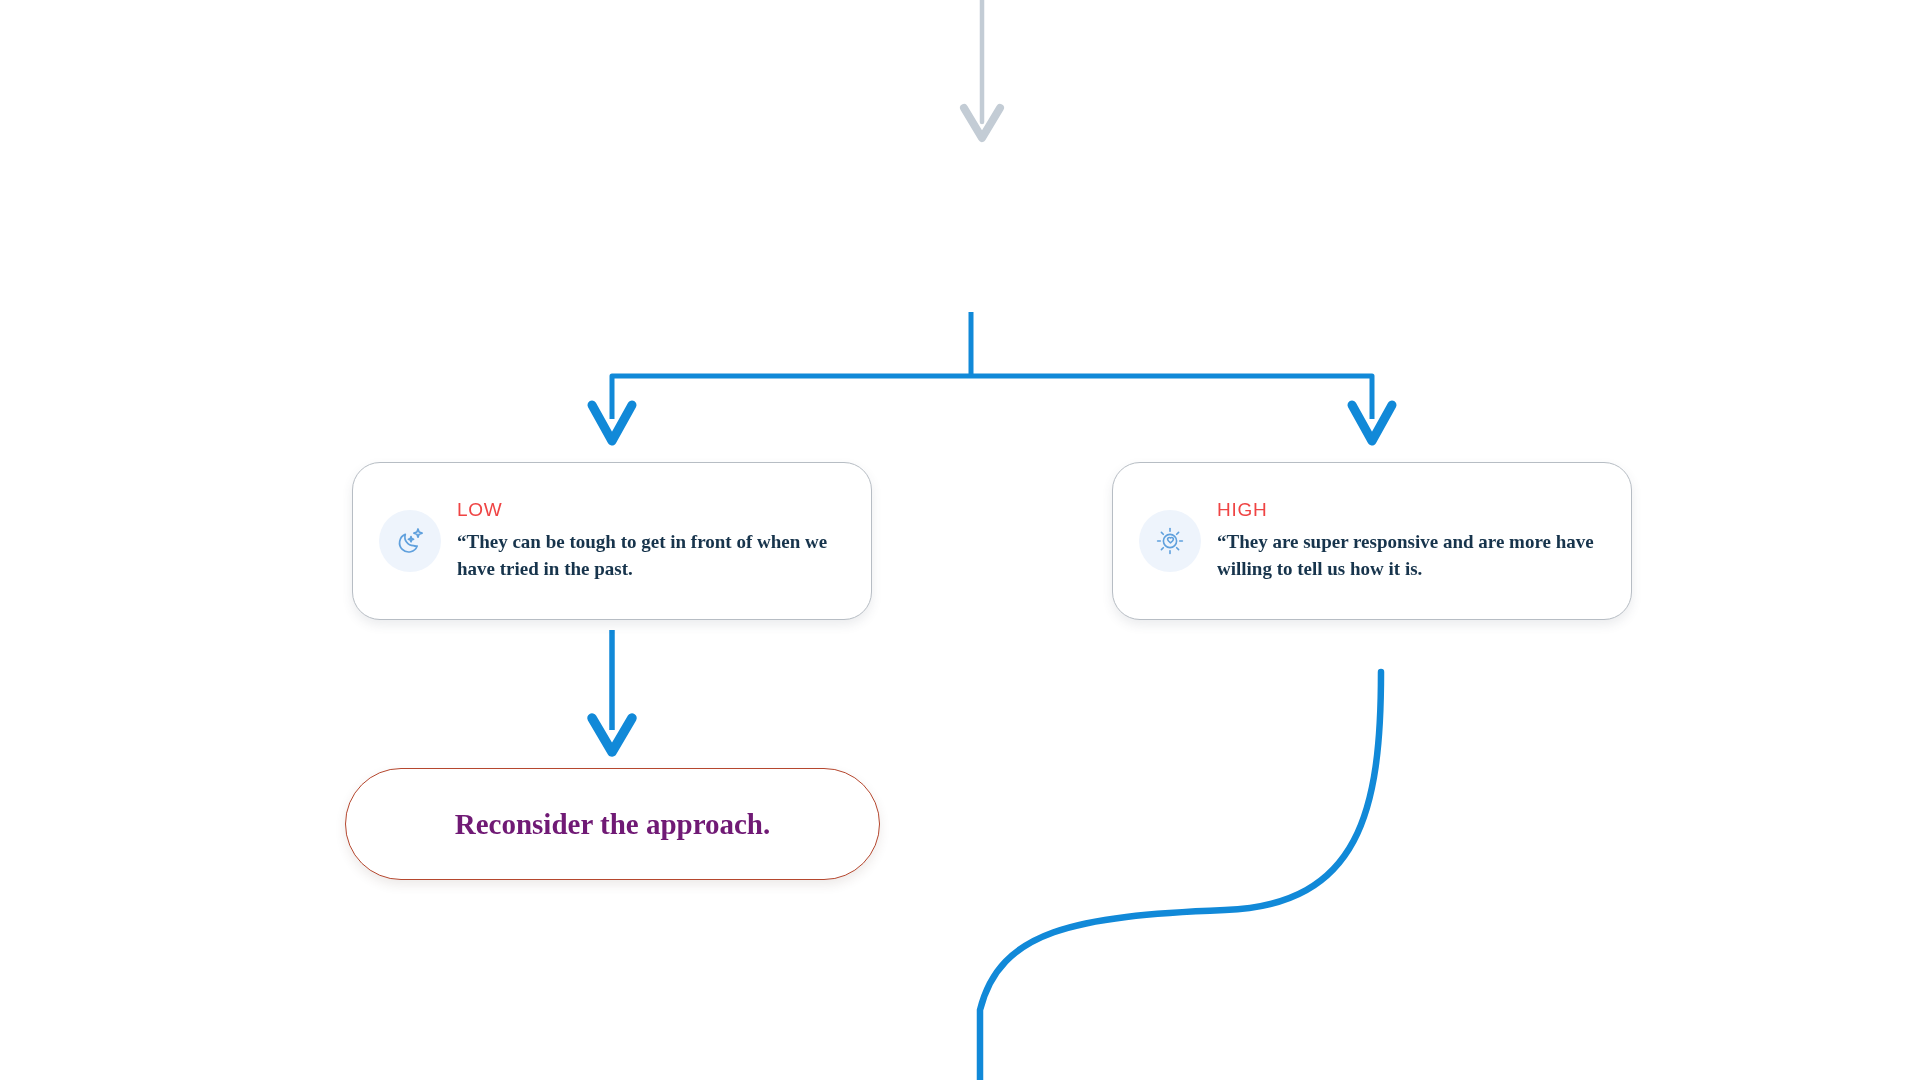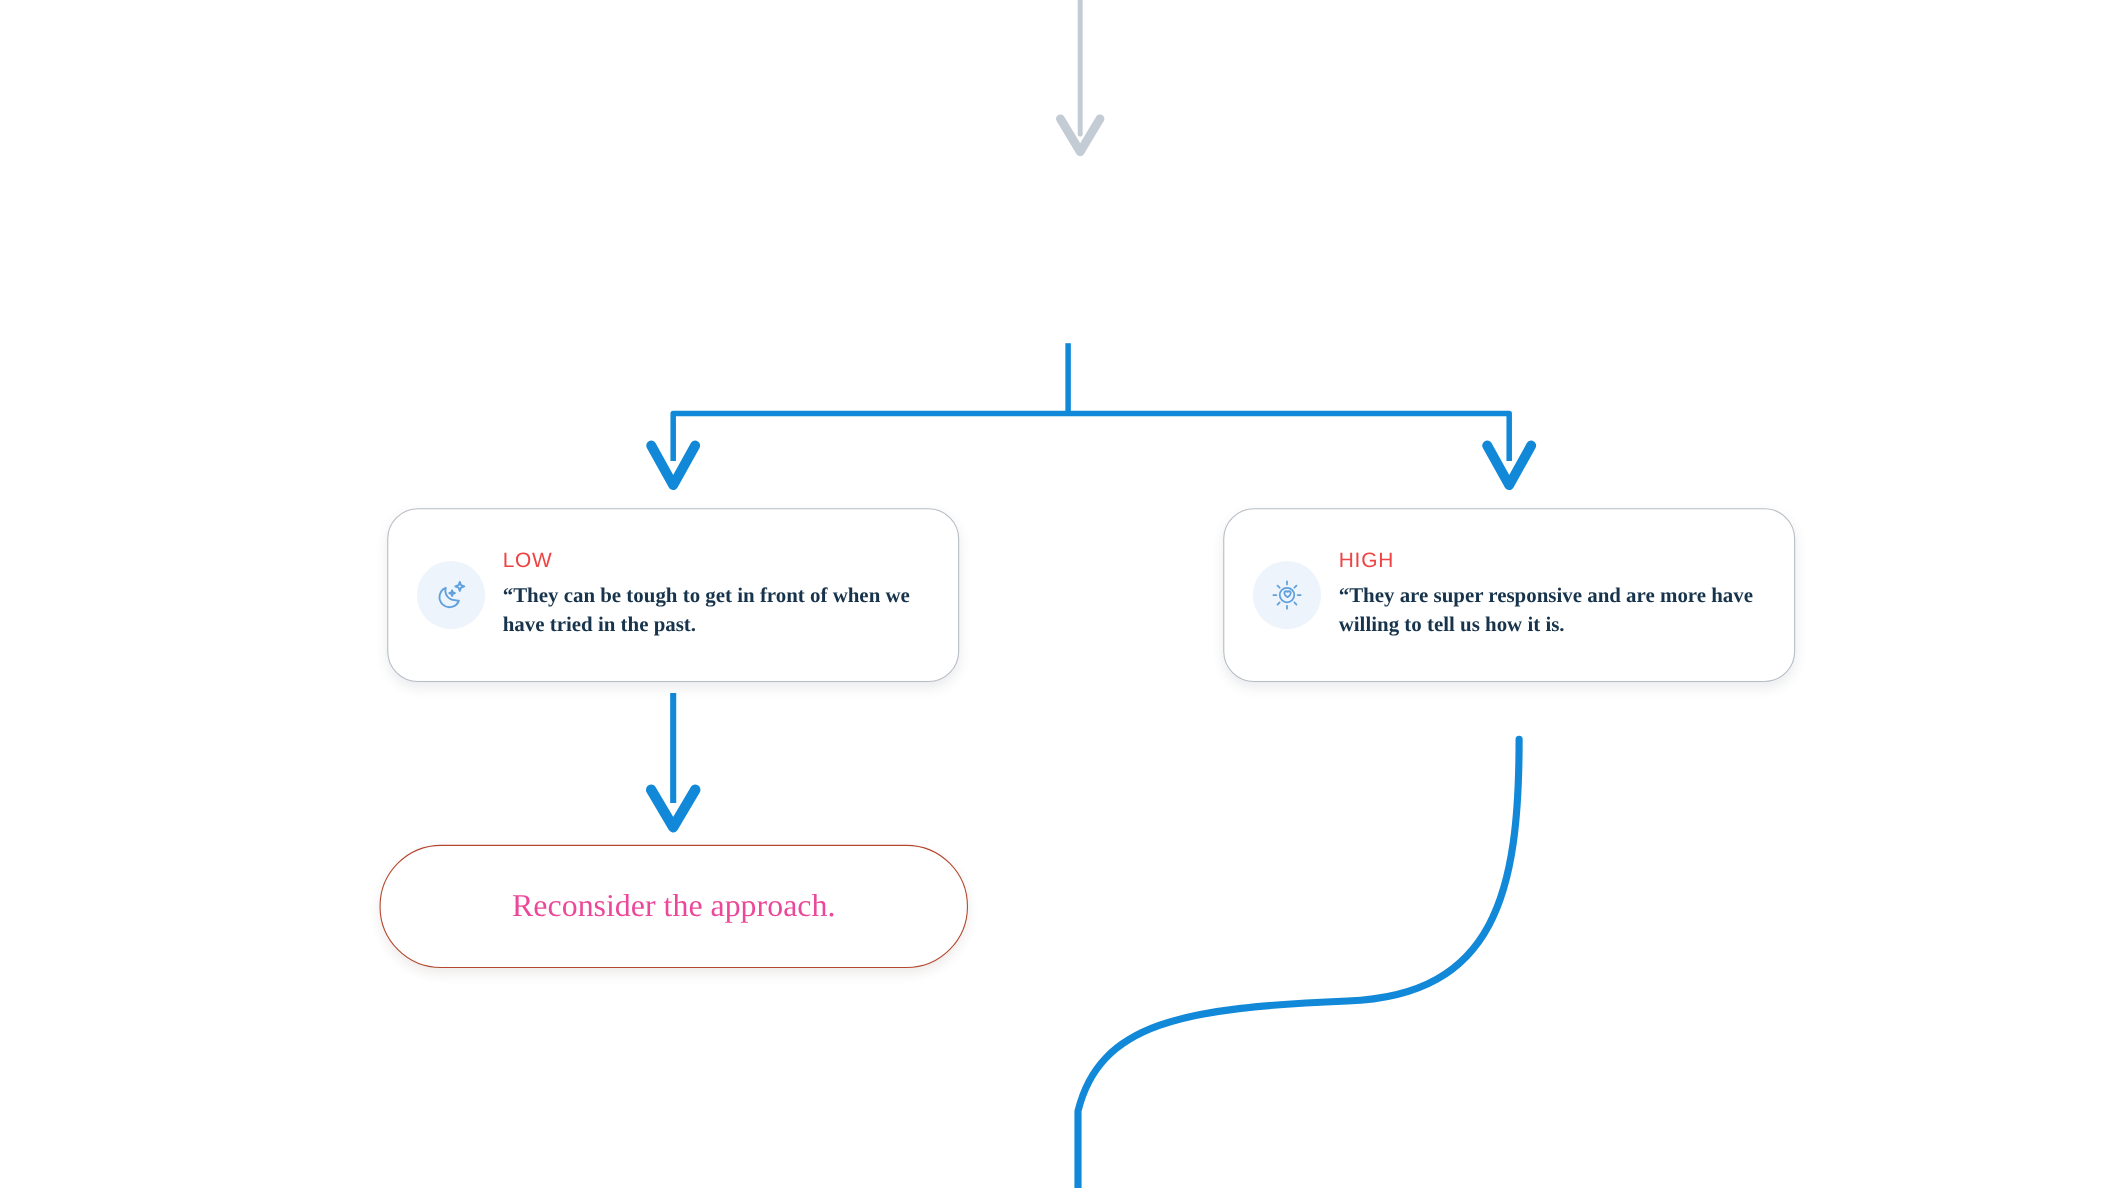--- a/index.html
+++ b/index.html
@@ -114,23 +114,23 @@
     border: 1.5px solid #b5472e;
     border-radius: 56px;
     box-shadow: 0 5px 11px rgba(80, 50, 40, 0.10);
     display: flex;
     align-items: center;
     justify-content: center;
     box-sizing: border-box;
   }
   .outcome-pill-text {
     font-family: "Liberation Serif", "DejaVu Serif", serif;
-    font-weight: 400;
+    font-weight: 700;
     font-size: 29px;
-    color: #ec4899;
+    color: #701a75;
     white-space: nowrap;
   }
 </style>
 </head>
 <body>
 
 <div id="stage">
 
   <svg id="connectors" viewBox="0 0 1920 1080">
     <defs>

